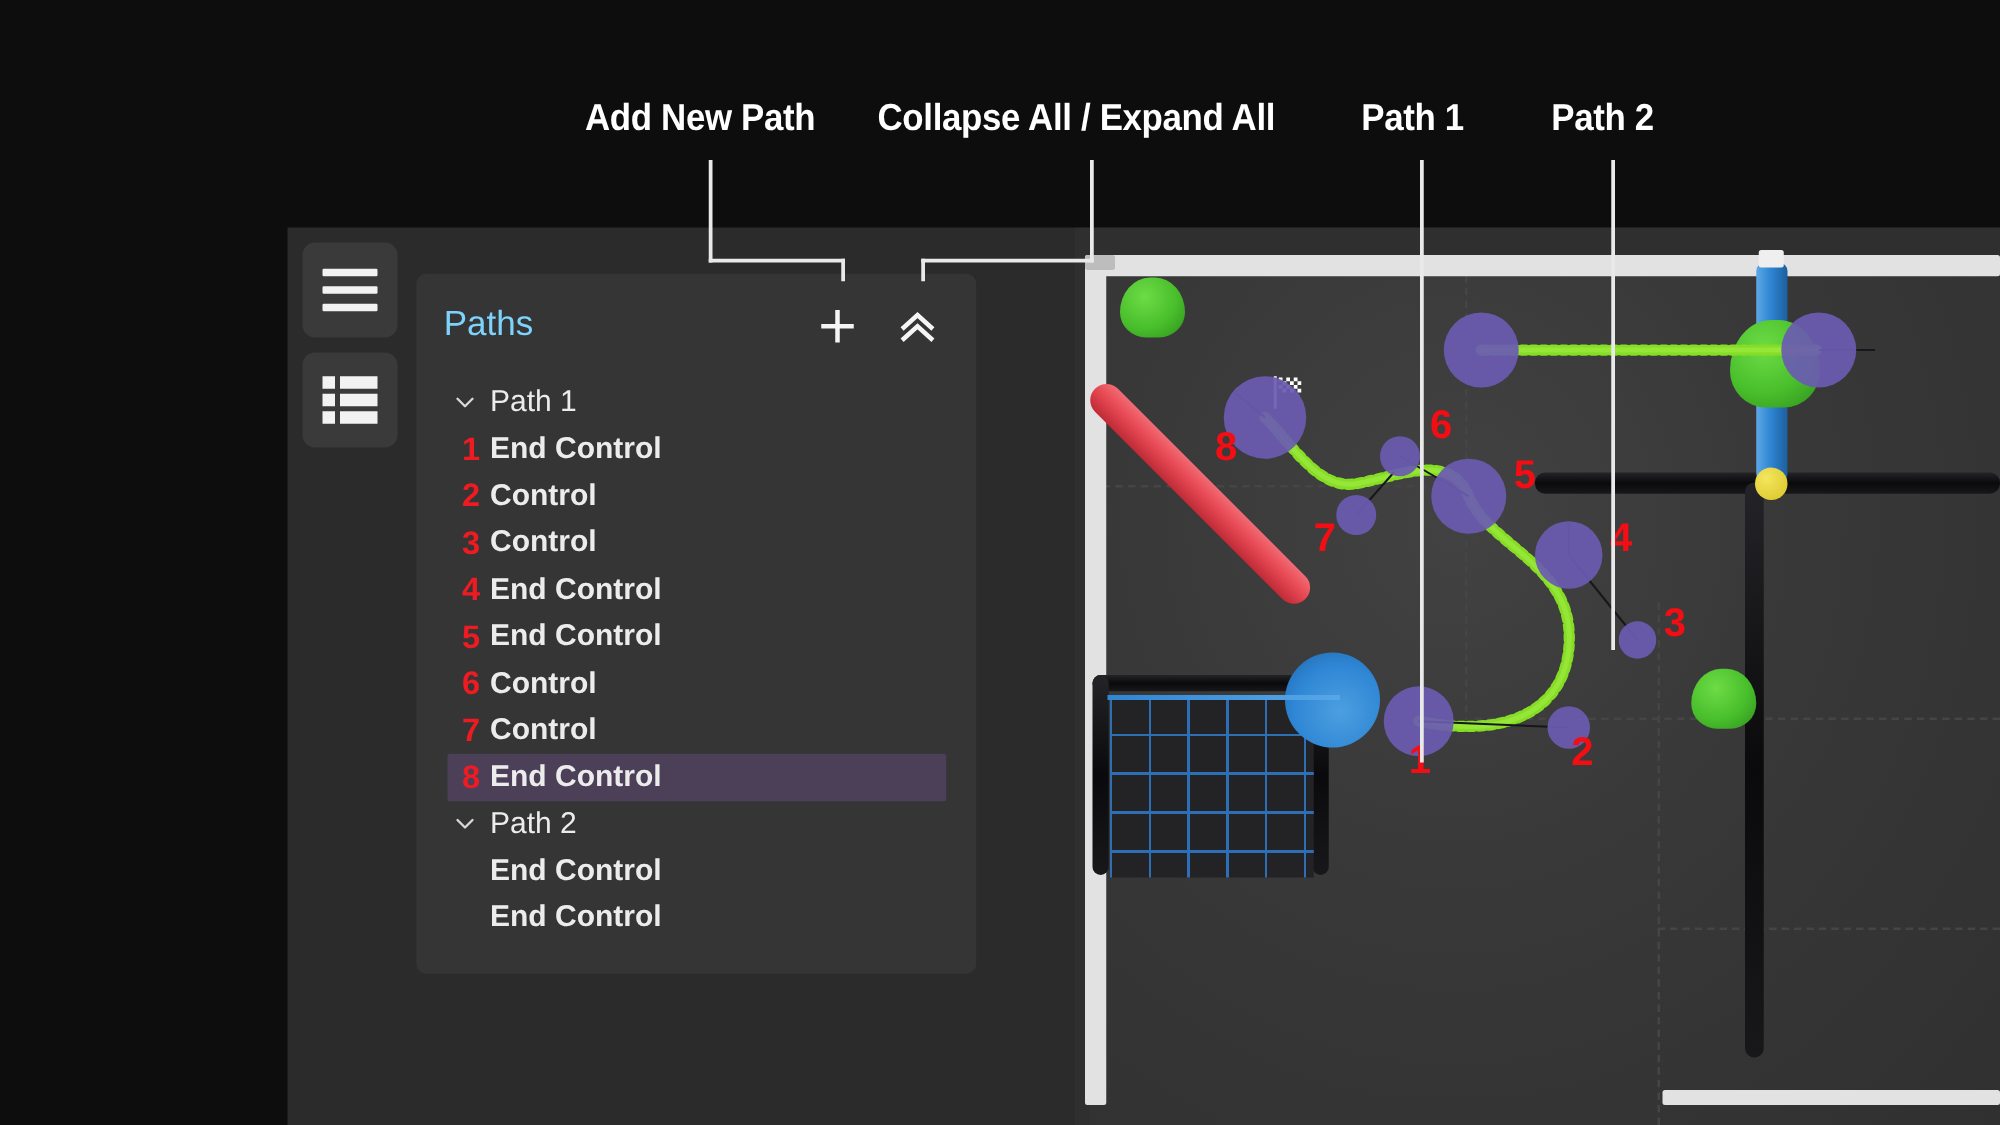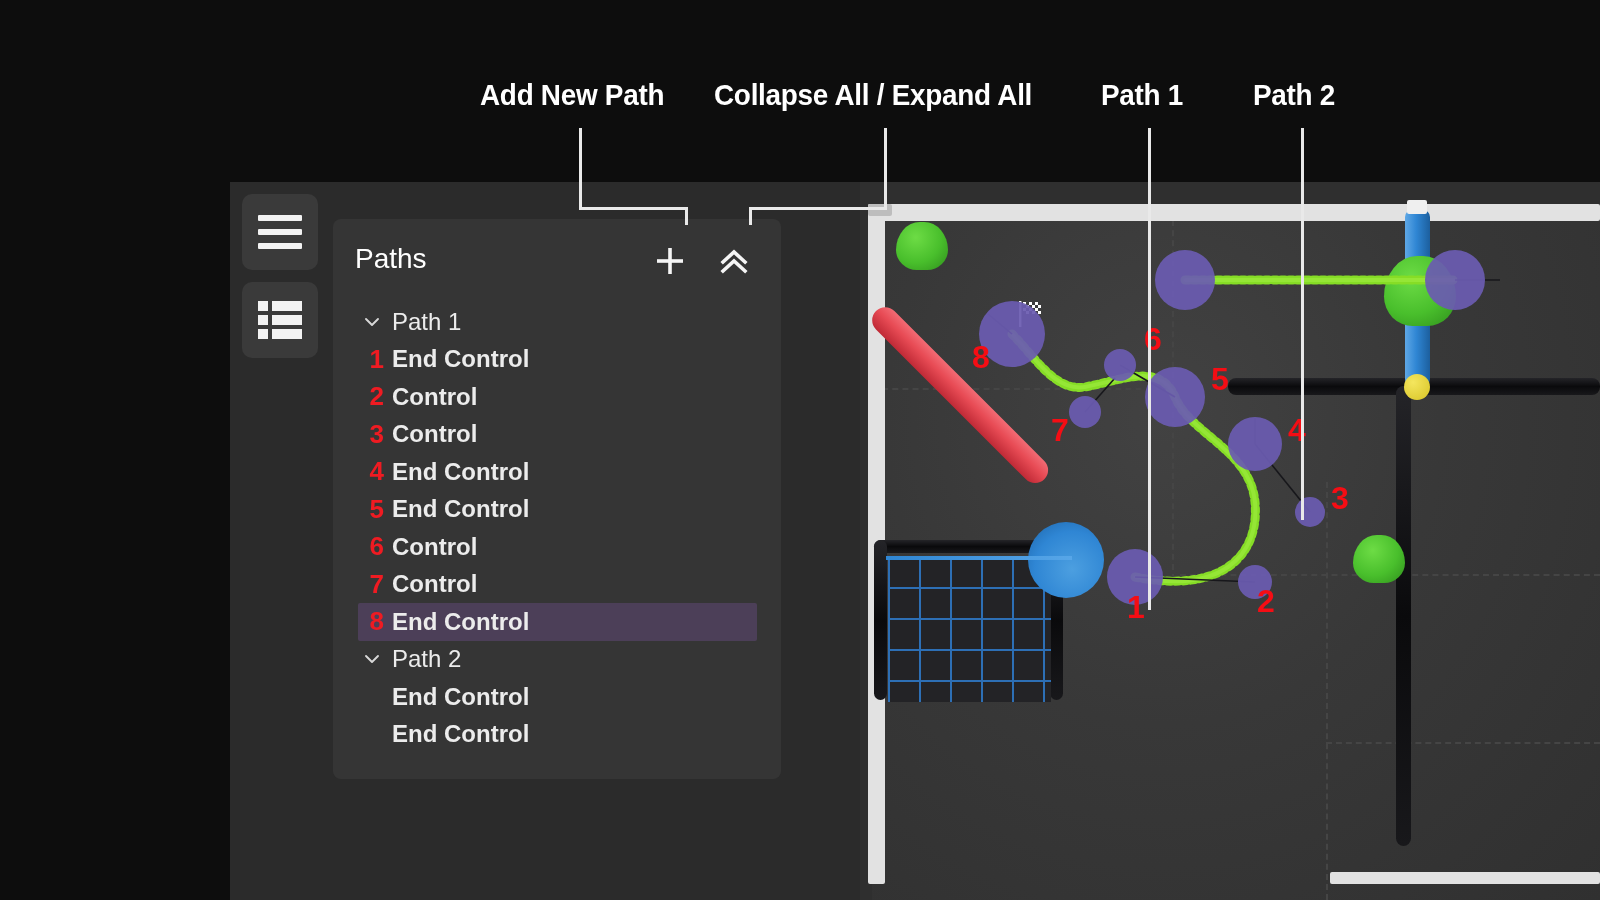--- a/index.html
+++ b/index.html
@@ -4,21 +4,21 @@
 <style>
   * { margin:0; padding:0; box-sizing:border-box; }
   html,body { width:1600px; height:900px; overflow:hidden; }
   body {
     background:#0d0d0d;
     font-family:"Liberation Sans", sans-serif;
     position:relative;
   }
 
   
-  #annotations { position:absolute; inset:0; z-index:50; pointer-events:none;margin-left:12px; }
+  #annotations { position:absolute; inset:0; z-index:50; pointer-events:none; }
   .anno-label {
     position:absolute;
     color:#ffffff;
     font-family:"Liberation Sans", sans-serif;
     font-weight:bold;
     font-size:30px;
     letter-spacing:-0.3px;
     white-space:nowrap;
     transform:scaleX(0.93);
     transform-origin:left center;
@@ -60,21 +60,21 @@
     width:448px; height:560px;
     background:#353535;
     border-radius:8px;
   }
   #panel-header {
     position:relative;
     height:82px;
   }
   #panel-title {
     position:absolute; left:22px; top:24px;
-    color:#ffffff;
+    color:#7dd3fc;
     font-size:28px;
     font-weight:400;
   }
   .hdr-btn {
     position:absolute; top:20px;
     width:42px; height:44px;
     display:flex; align-items:center; justify-content:center;
     color:#f5f5f5;
   }
   #add-path-btn { left:316px; }

